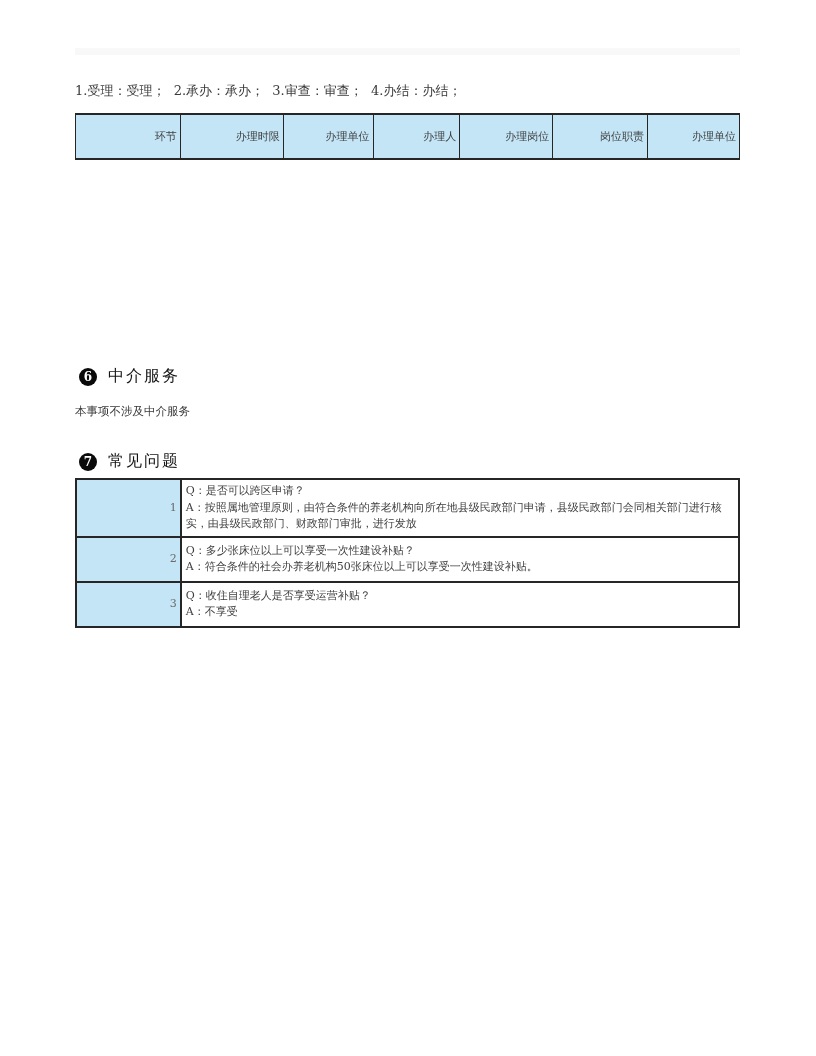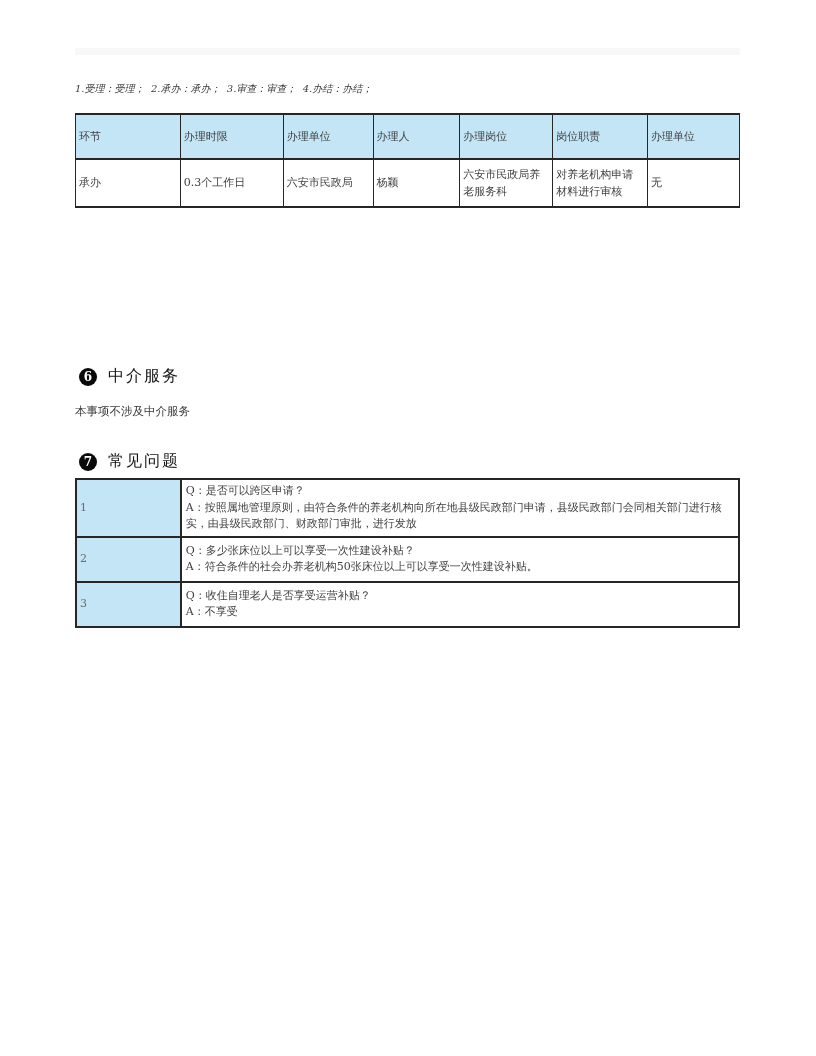--- a/index.html
+++ b/index.html
@@ -15,38 +15,37 @@
   .divider-bar {
     position: absolute;
     left: 75px; top: 48px;
     width: 665px; height: 7px;
     background: #f8f8f8;
   }
   .legend-line {
     position: absolute;
     left: 75px; top: 82px;
     width: 680px;
-    font-size: 10px;
+    font-size: 13px;
     color: #3a3a3a;
     white-space: pre-wrap;
-    font-style: italic;
   }
   table {
     border-collapse: collapse;
     table-layout: fixed;
     width: 665px;
     font-size: 11px;
     color: #3f3f3f;
   }
   td, th {
     border-left: 1px solid #262626;
     border-right: 1px solid #262626;
     border-top: 2px solid #262626;
     border-bottom: 2px solid #262626;
-    text-align: left;
+    text-align: right;
     vertical-align: middle;
     line-height: 1.55;
     padding: 2px 3px;
     font-weight: normal;
     word-break: break-all;
   }
   .process-table {
     position: absolute;
     left: 75px; top: 113px;
   }
@@ -133,29 +132,20 @@
       <th>环节</th>
       <th>办理时限</th>
       <th>办理单位</th>
       <th>办理人</th>
       <th>办理岗位</th>
       <th>岗位职责</th>
       <th>办理单位</th>
     </tr>
   </thead>
   <tbody>
-    <tr>
-      <td>承办</td>
-      <td>0.3个工作日</td>
-      <td>六安市民政局</td>
-      <td>杨颖</td>
-      <td>六安市民政局养老服务科</td>
-      <td>对养老机构申请材料进行审核</td>
-      <td>无</td>
-    </tr>
   </tbody>
 </table>
 
 <div class="section-heading sec-intermediary">
   <span class="num-badge">6</span>
   <span>中介服务</span>
 </div>
 
 <div class="intermediary-body">本事项不涉及中介服务</div>
 

